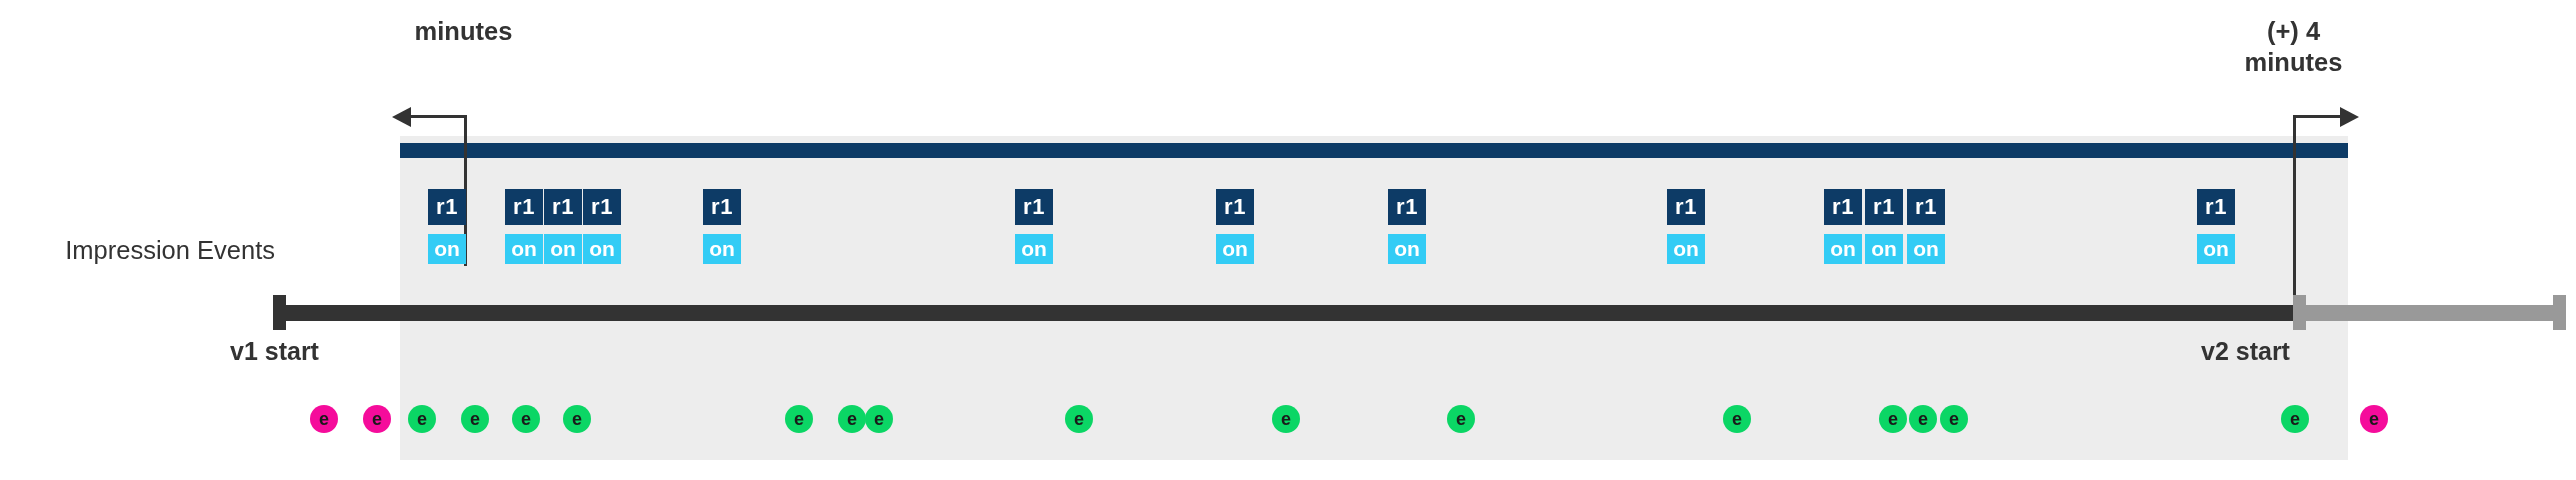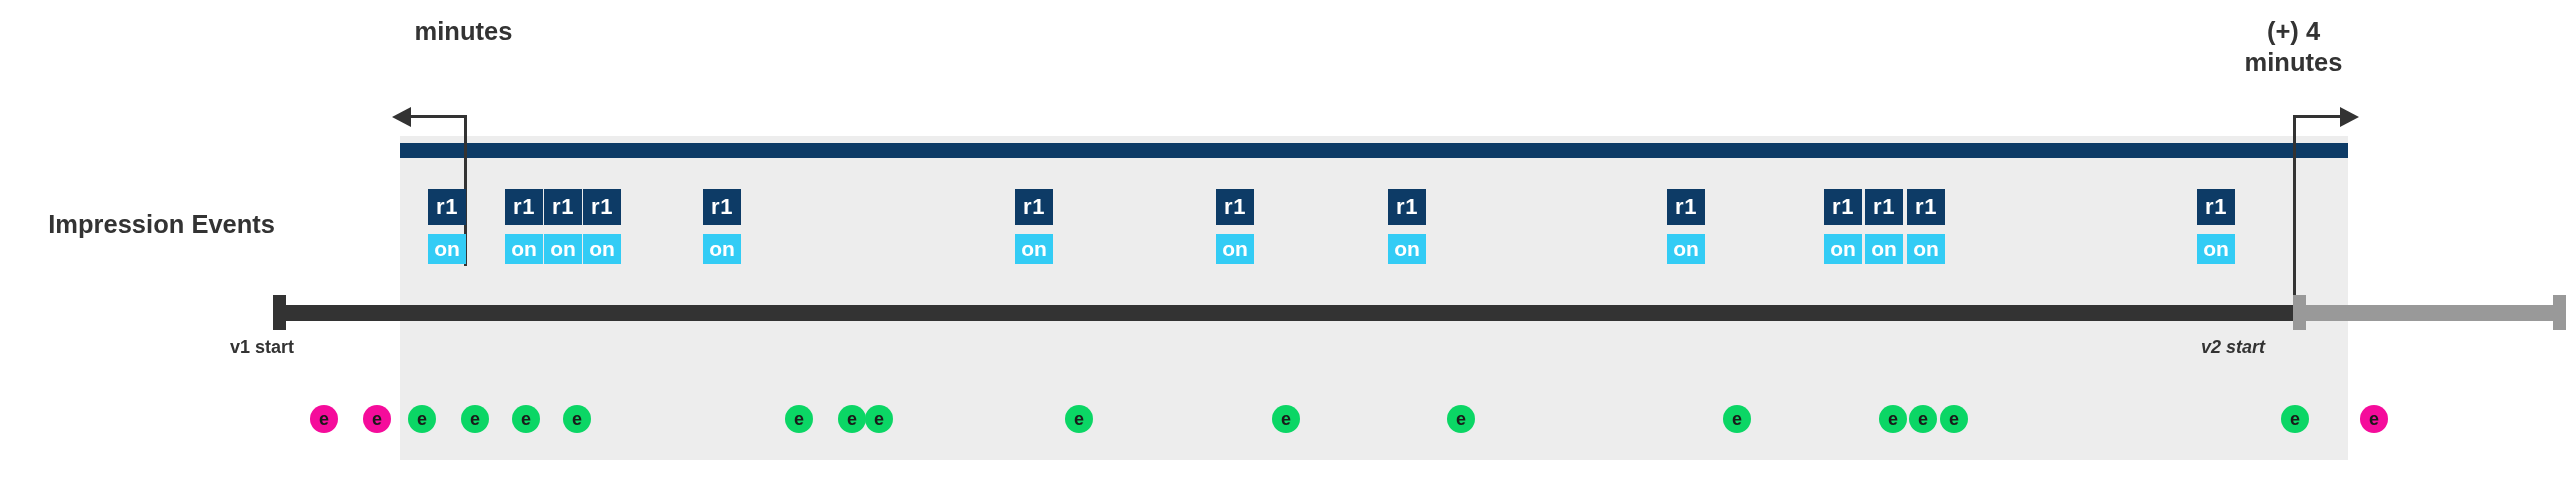--- a/index.html
+++ b/index.html
@@ -8,43 +8,43 @@
 
   #stage{position:absolute;left:0;top:0;width:2576px;height:481px;}
 
   
   .band{position:absolute;background:#ededed;}
 
   
   .rail{position:absolute;background:#0d3b66;}
 
   
-  .row-label{position:absolute;font-size:25.5px;font-weight:700;color:#333333;
-             white-space:nowrap;text-align:right;}
+  .row-label{position:absolute;font-size:25.5px;font-weight:400;color:#333333;
+             white-space:nowrap;text-align:right;margin-top:26px;}
 
   
   .callout{position:absolute;width:179px;text-align:center;font-size:25.5px;
            font-weight:700;color:#333333;line-height:1.22;}
   .vline{position:absolute;width:2.8px;background:#333333;}
   .hline{position:absolute;height:2.8px;background:#333333;}
   .arrow-l{position:absolute;width:0;height:0;
            border-top:10.4px solid transparent;border-bottom:10.4px solid transparent;
            border-right:19px solid #333333;}
   .arrow-r{position:absolute;width:0;height:0;
            border-top:10.4px solid transparent;border-bottom:10.4px solid transparent;
            border-left:19px solid #333333;}
 
   
   .axis-dark{position:absolute;background:#333333;}
   .axis-grey{position:absolute;background:#999999;}
   .cap{position:absolute;}
   .cap-dark{background:#333333;}
   .cap-grey{background:#999999;}
 
-  .edge-label{position:absolute;font-size:18px;font-weight:700;color:#333333;
+  .edge-label{position:absolute;font-size:25px;font-weight:700;color:#333333;
               white-space:nowrap;}
 
   
   .imp{position:absolute;width:38px;}
   .imp .r{height:36px;background:#0d3b66;color:#ffffff;font-size:22px;
           font-weight:700;display:flex;align-items:center;justify-content:center;
           letter-spacing:0.5px;}
   .imp .o{height:30px;margin-top:9.4px;background:#33ccf5;color:#ffffff;
           font-size:21px;font-weight:700;display:flex;align-items:center;
           justify-content:center;}
@@ -82,21 +82,21 @@
   <div class="arrow-r" id="right-arrow-head" style="left: 2340px; top: 107px;"></div>
   <div class="vline" id="right-drop-line" style="left: 2293px; top: 115px; height: 198px;"></div>
 
   <div class="axis-dark" id="axis-dark" style="left: 285px; top: 305px; width: 2008px; height: 16px; background: rgb(51, 51, 51);"></div>
   <div class="axis-grey" id="axis-grey" style="left: 2293px; top: 305px; width: 272px; height: 16px; background: rgb(153, 153, 153);"></div>
   <div class="cap cap-dark" id="axis-cap-left" style="left: 273px; top: 295px; width: 13.2px; height: 35px;"></div>
   <div class="cap cap-grey" id="axis-cap-mid" style="left: 2293px; top: 295px; width: 13.2px; height: 35px;"></div>
   <div class="cap cap-grey" id="axis-cap-right" style="left: 2553px; top: 295px; width: 13.2px; height: 35px;"></div>
 
   <div class="edge-label" id="v1-start-label" style="left: 230px; top: 337px;">v1 start</div>
-  <div class="edge-label" id="v2-start-label" style="left: 2201px; top: 337px; font-style: italic;">v2 start</div>
+  <div class="edge-label" id="v2-start-label" style="left: 2201px; top: 337px;">v2 start</div>
 
   <div id="impression-layer">
       <div class="imp" style="left: 428px; top: 189px;">
         <div class="r" style="background: rgb(13, 59, 102);">r1</div>
         <div class="o" style="background: rgb(51, 204, 245);">on</div>
       </div>
       <div class="imp" style="left: 505px; top: 189px;">
         <div class="r" style="background: rgb(13, 59, 102);">r1</div>
         <div class="o" style="background: rgb(51, 204, 245);">on</div>
       </div>

